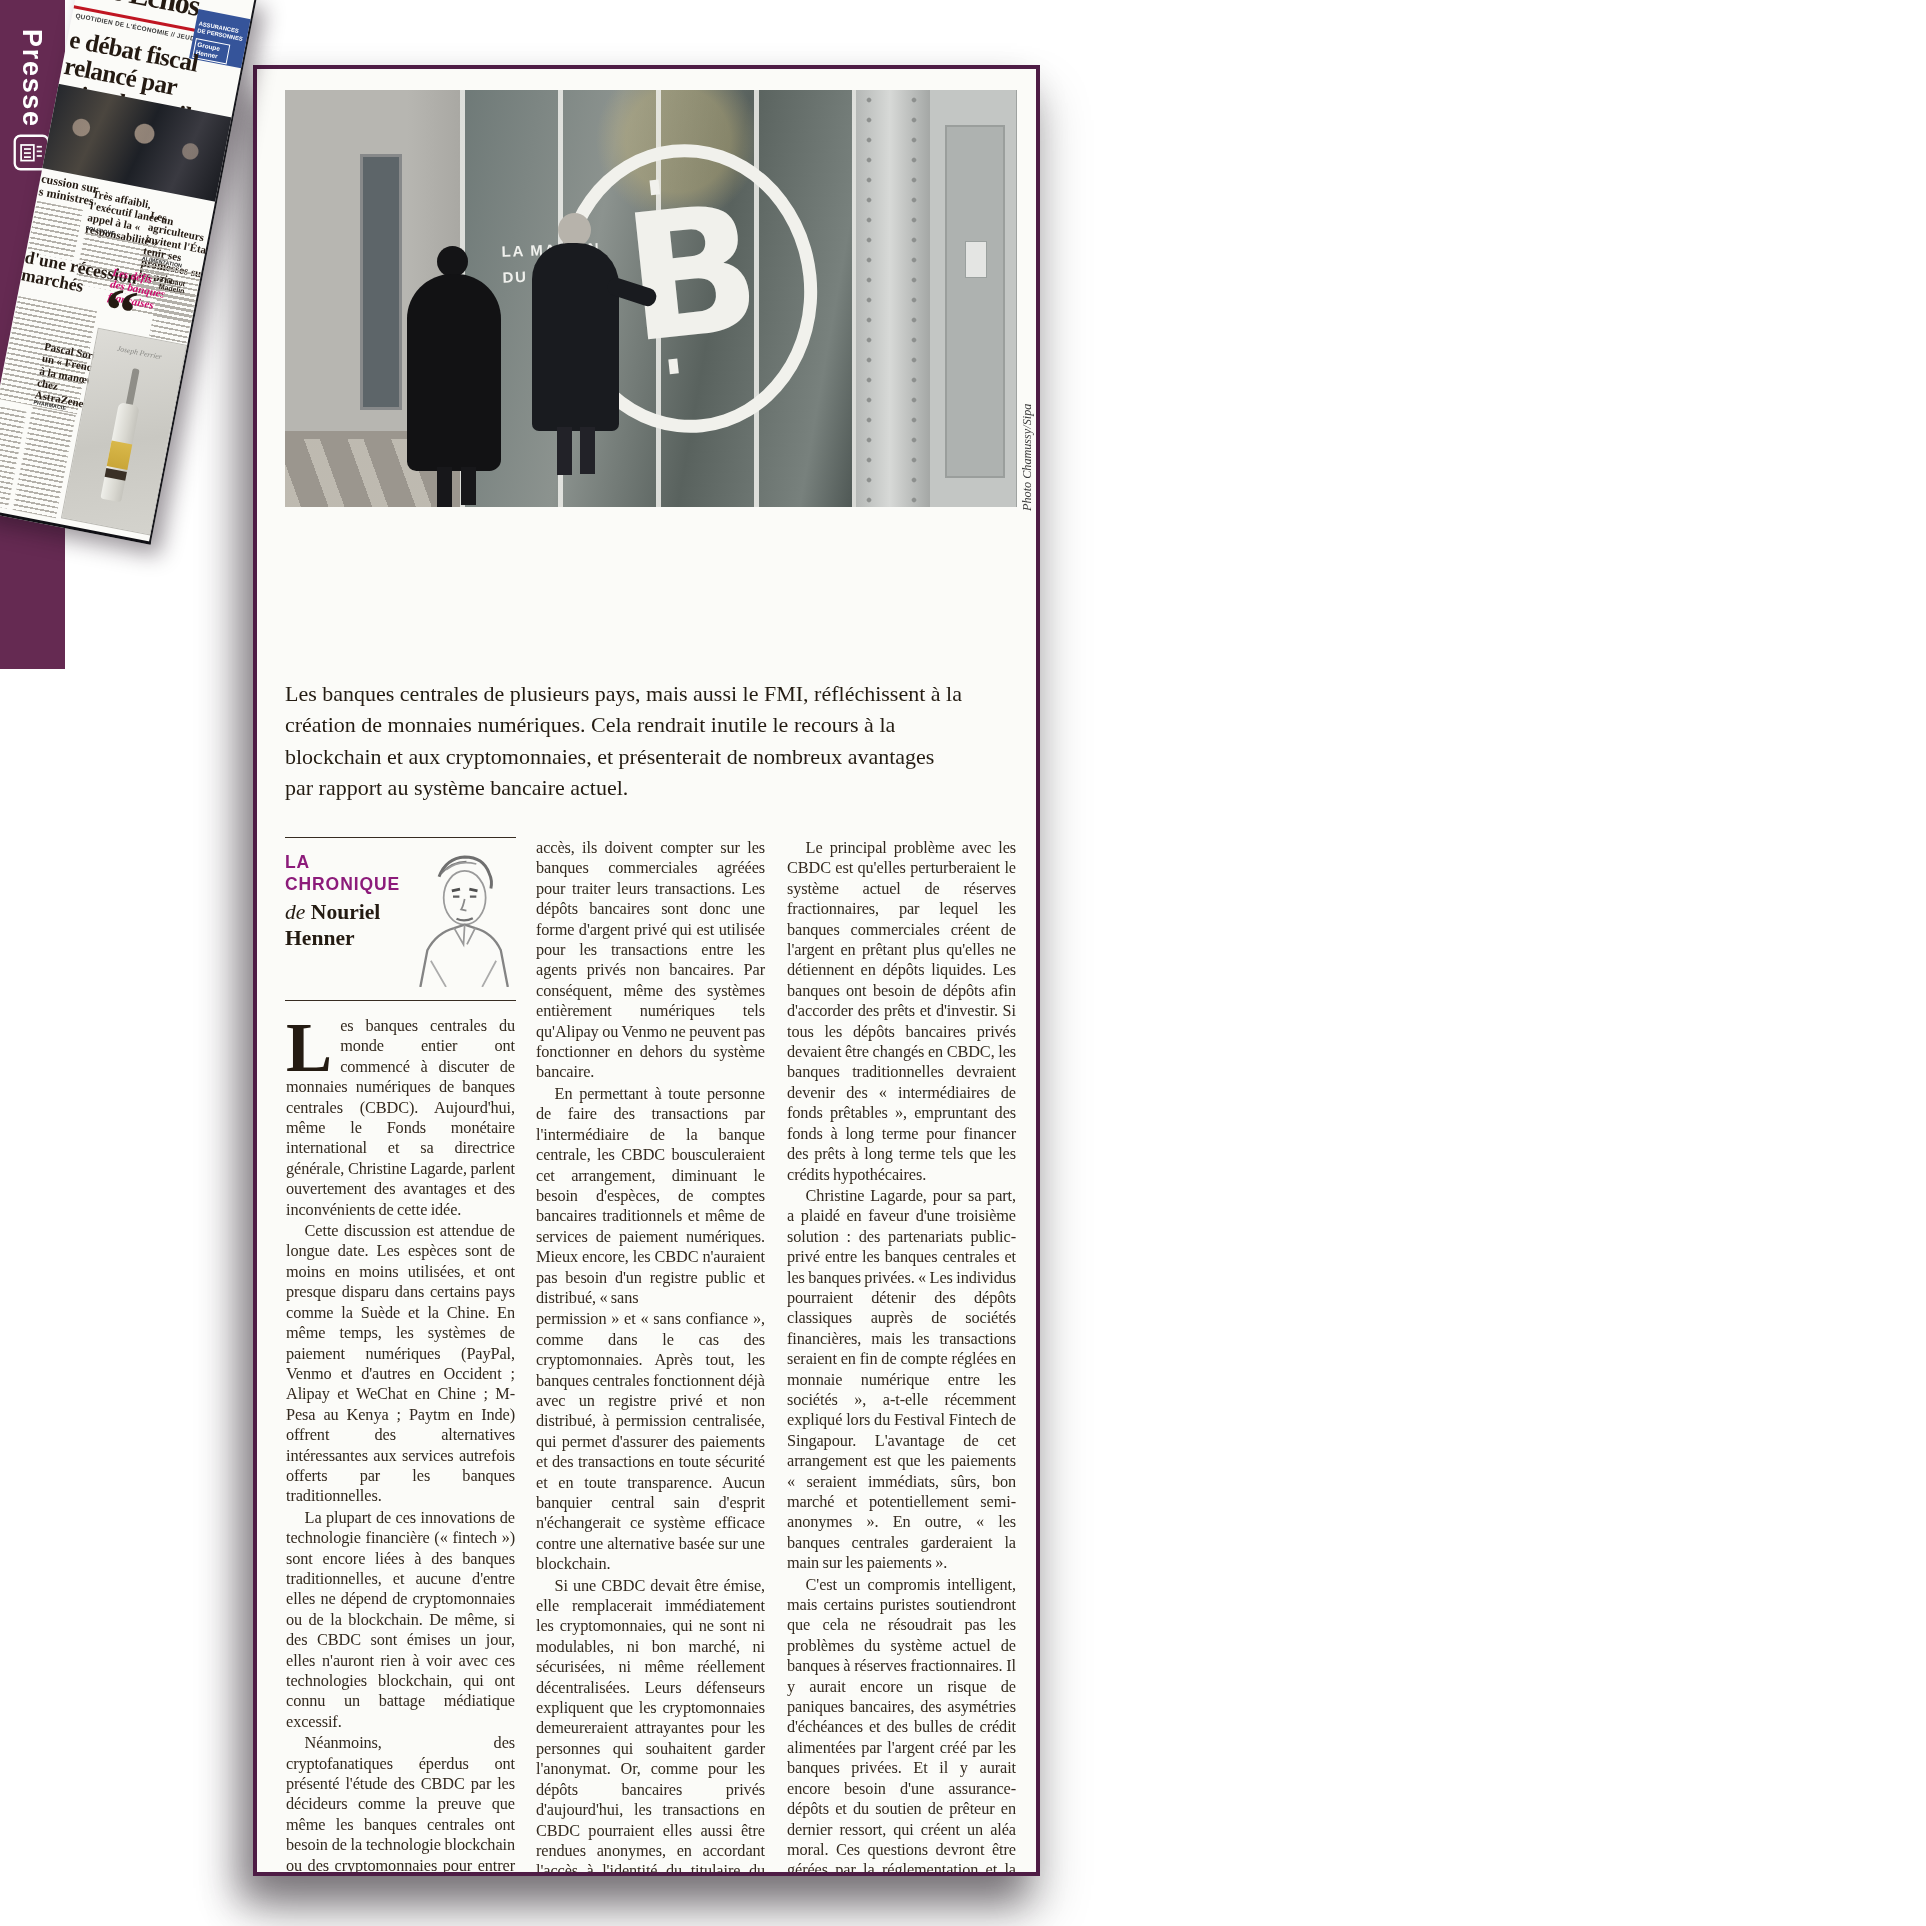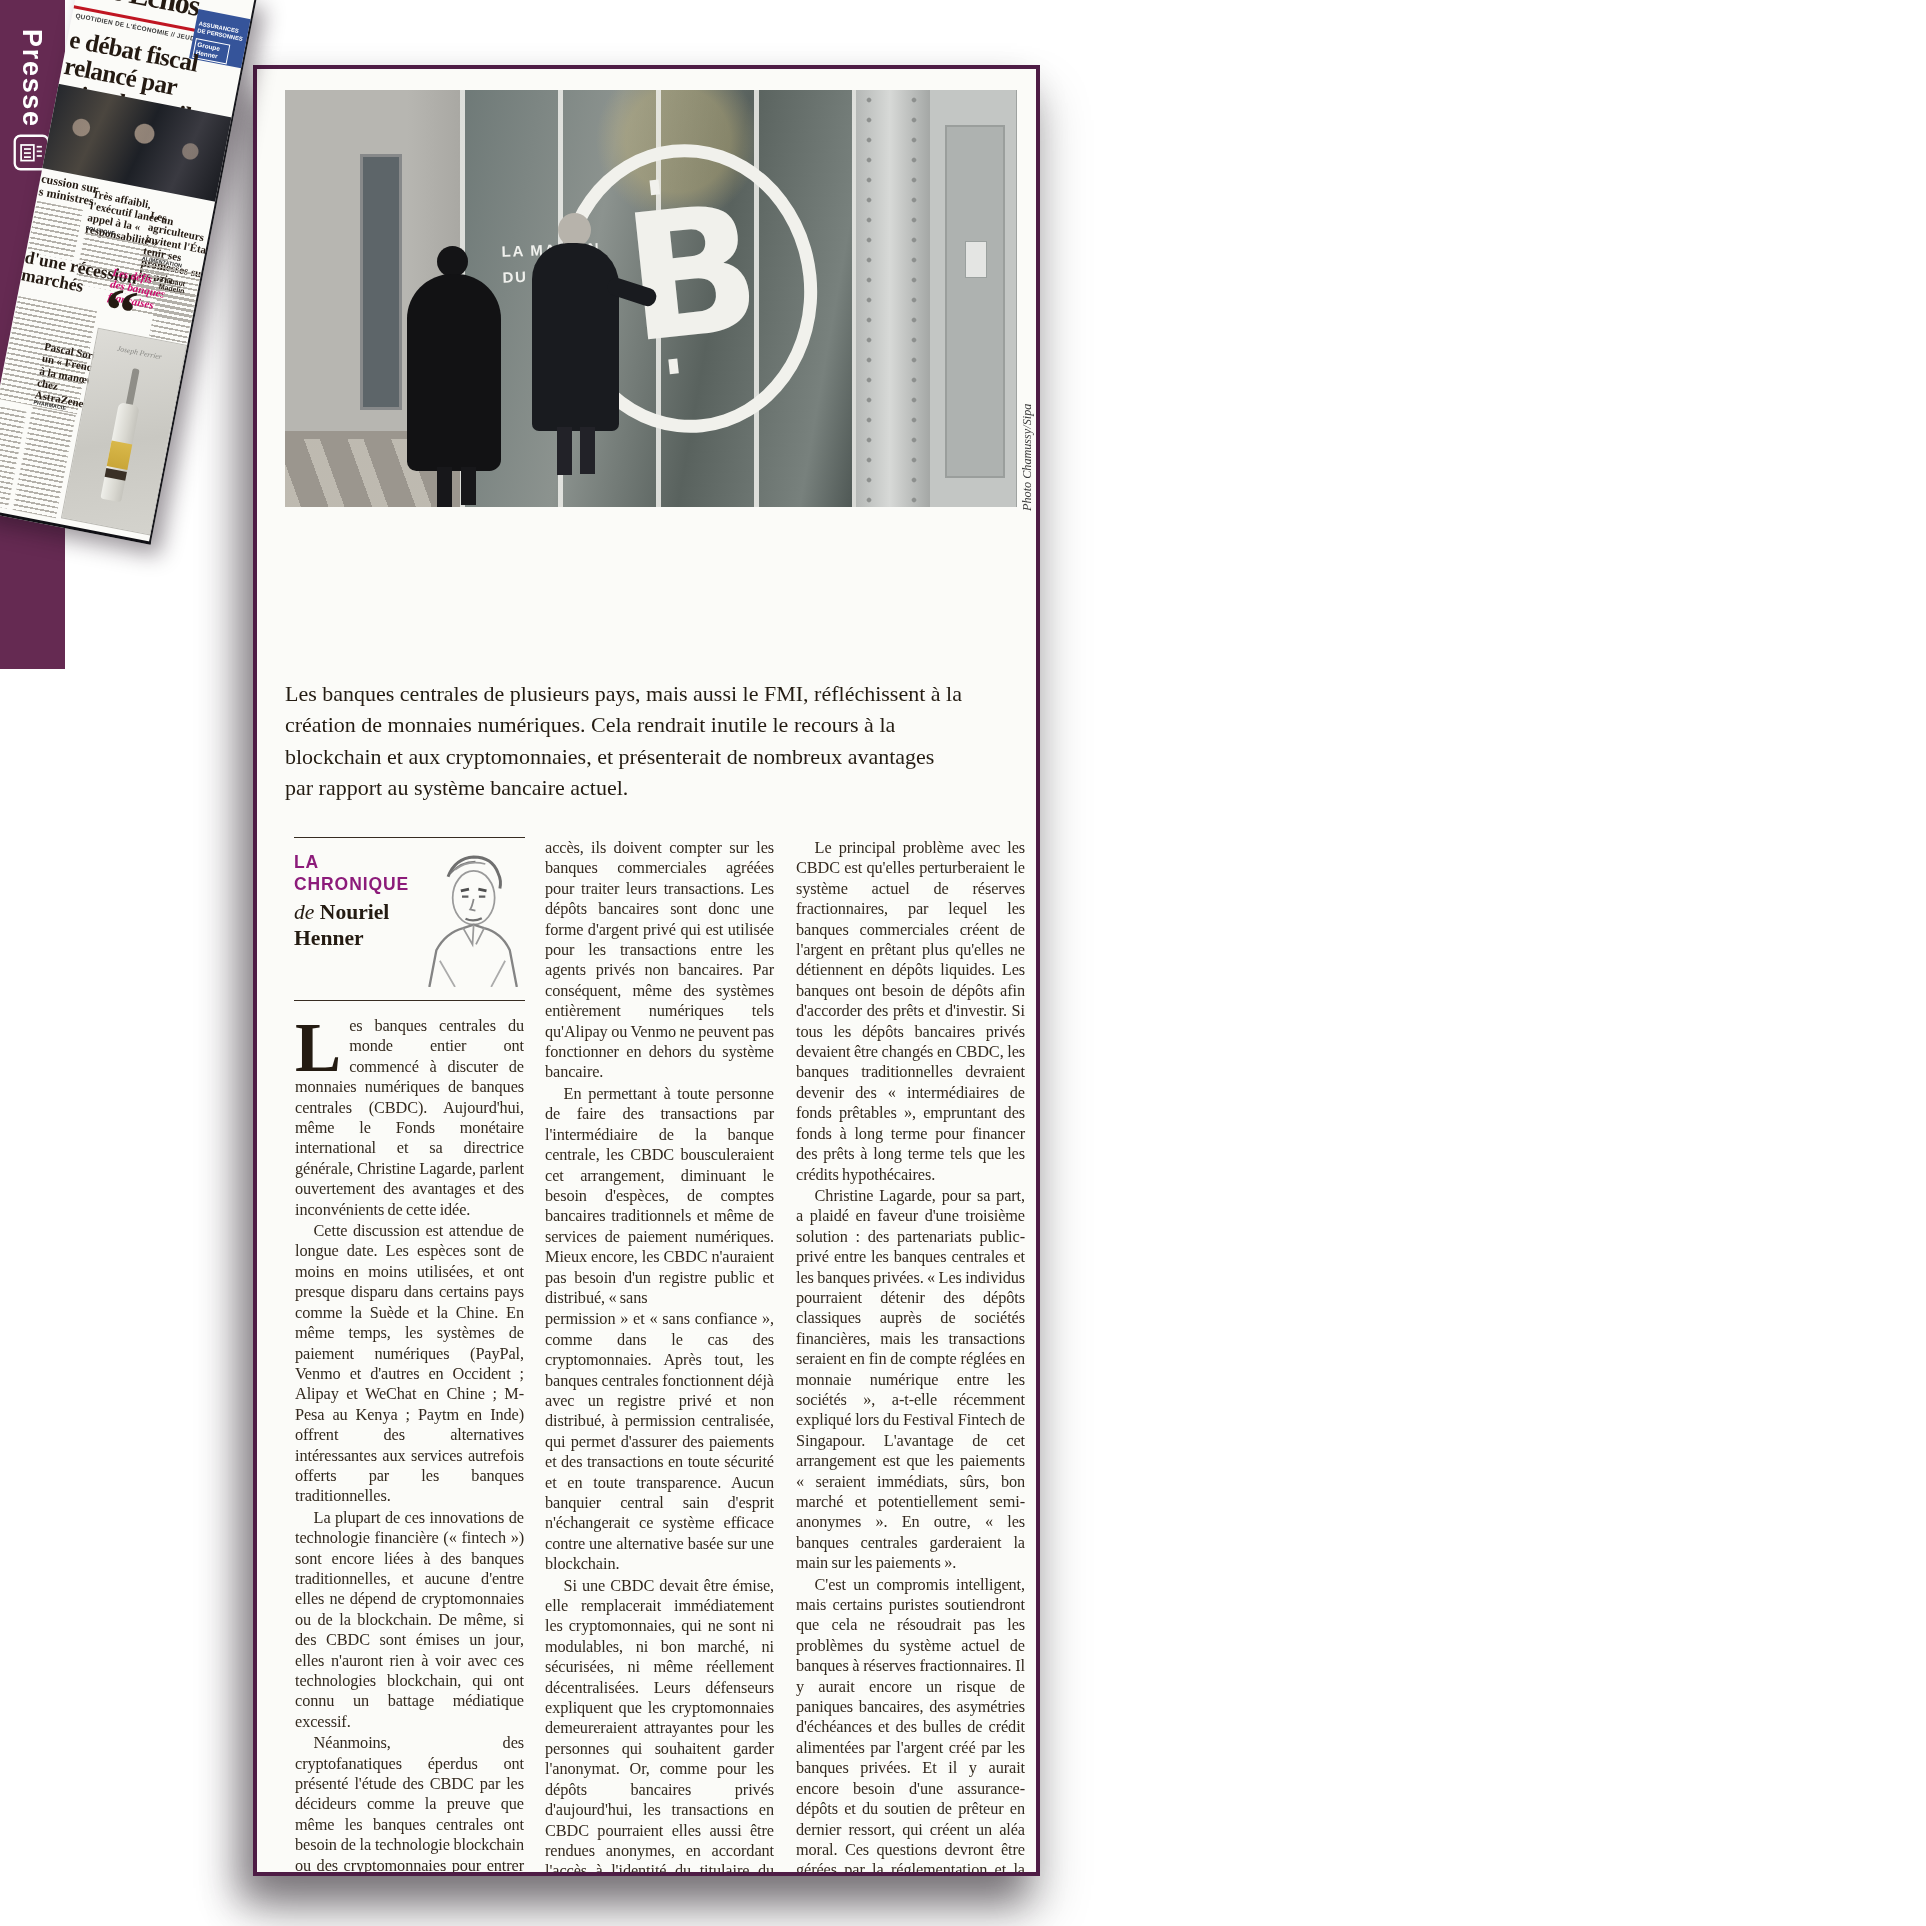--- a/index.html
+++ b/index.html
@@ -162,21 +162,21 @@
   }
   .headline{
     position:absolute;left:26px;top:473px;width:757px;
     font-size:55px;line-height:1.06;letter-spacing:-0.6px;color:#272015;
     white-space:pre-line;
   }
   .standfirst{
     position:absolute;left:28px;top:609px;width:681px;
     font-size:22px;line-height:1.43;color:#241c12;
   }
-  .columns{position:absolute;left:37px;top:768px;width:732px;height:1039px;overflow:hidden;}
+  .columns{position:absolute;left:28px;top:768px;width:732px;height:1039px;overflow:hidden;}
   .col{position:absolute;top:0;width:231px;}
   .col1{left:0;} .col2{left:250px;} .col3{left:501px;}
   .chronique{
     box-sizing:border-box;height:164px;
     border-top:1.7px solid #372c22;border-bottom:1.7px solid #372c22;
     padding-top:14px;position:relative;
   }
   .kicker{
     font-family:"Liberation Sans",sans-serif;font-weight:bold;
     font-size:17.5px;line-height:1.25;letter-spacing:0.9px;color:#8c1b7a;

